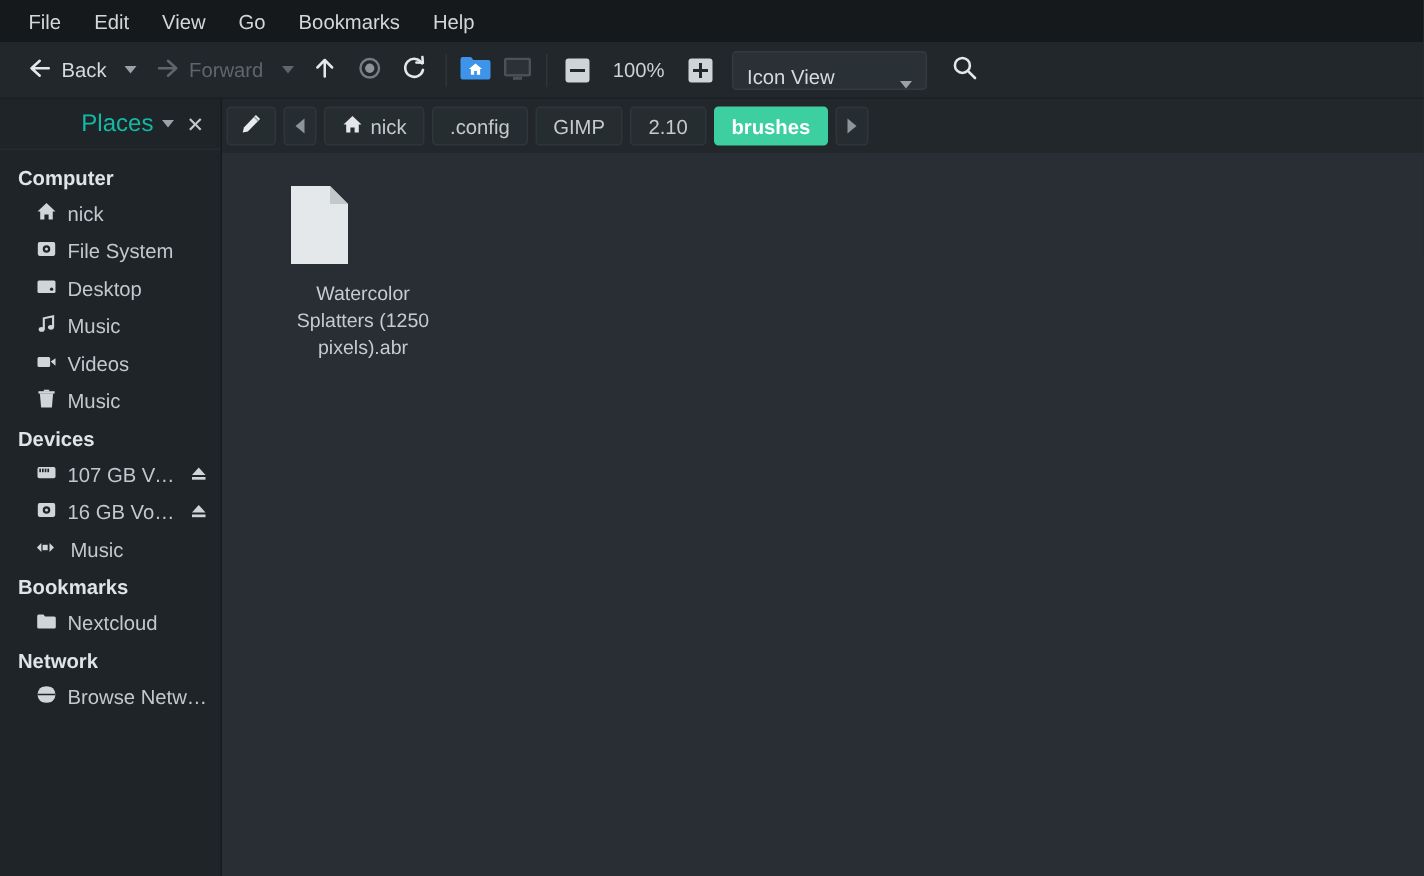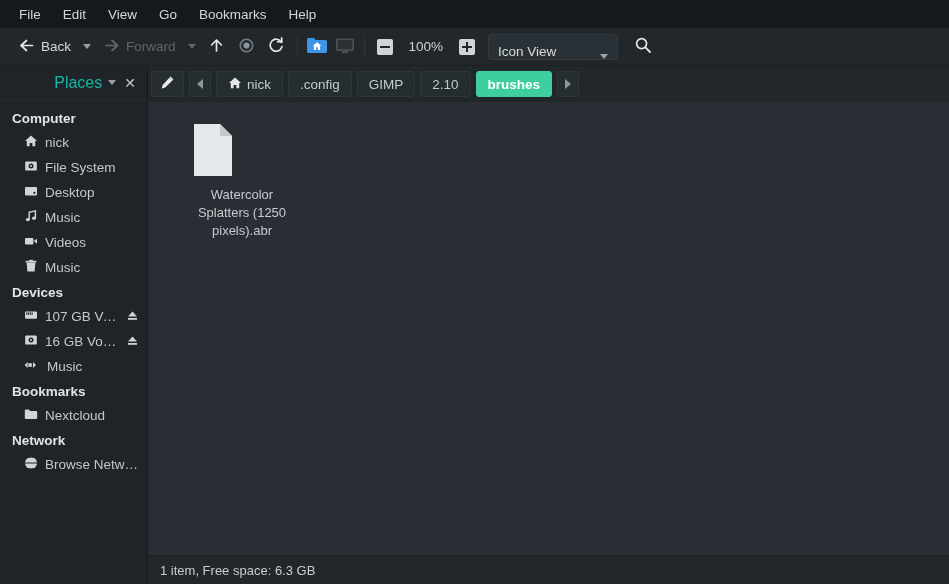--- a/index.html
+++ b/index.html
@@ -417,19 +417,16 @@
         <div class="file-item">
           <span>
             <svg width="46" height="56" viewBox="0 0 46 56">
               <path d="M4 2 H30 L42 14 V54 H4 Z" fill="#e5e8ea"></path>
               <path d="M30 2 L42 14 H30 Z" fill="#c3c8cb"></path>
             </svg>
           </span>
           <span class="file-label">Watercolor Splatters (1250 pixels).abr</span>
         </div>
       </div>
-      <div class="statusbar">
-        <span>1 item, Free space: 6.3 GB</span>
-      </div>
     </div>
 
   </div>
 </div>
 
 </body></html>

